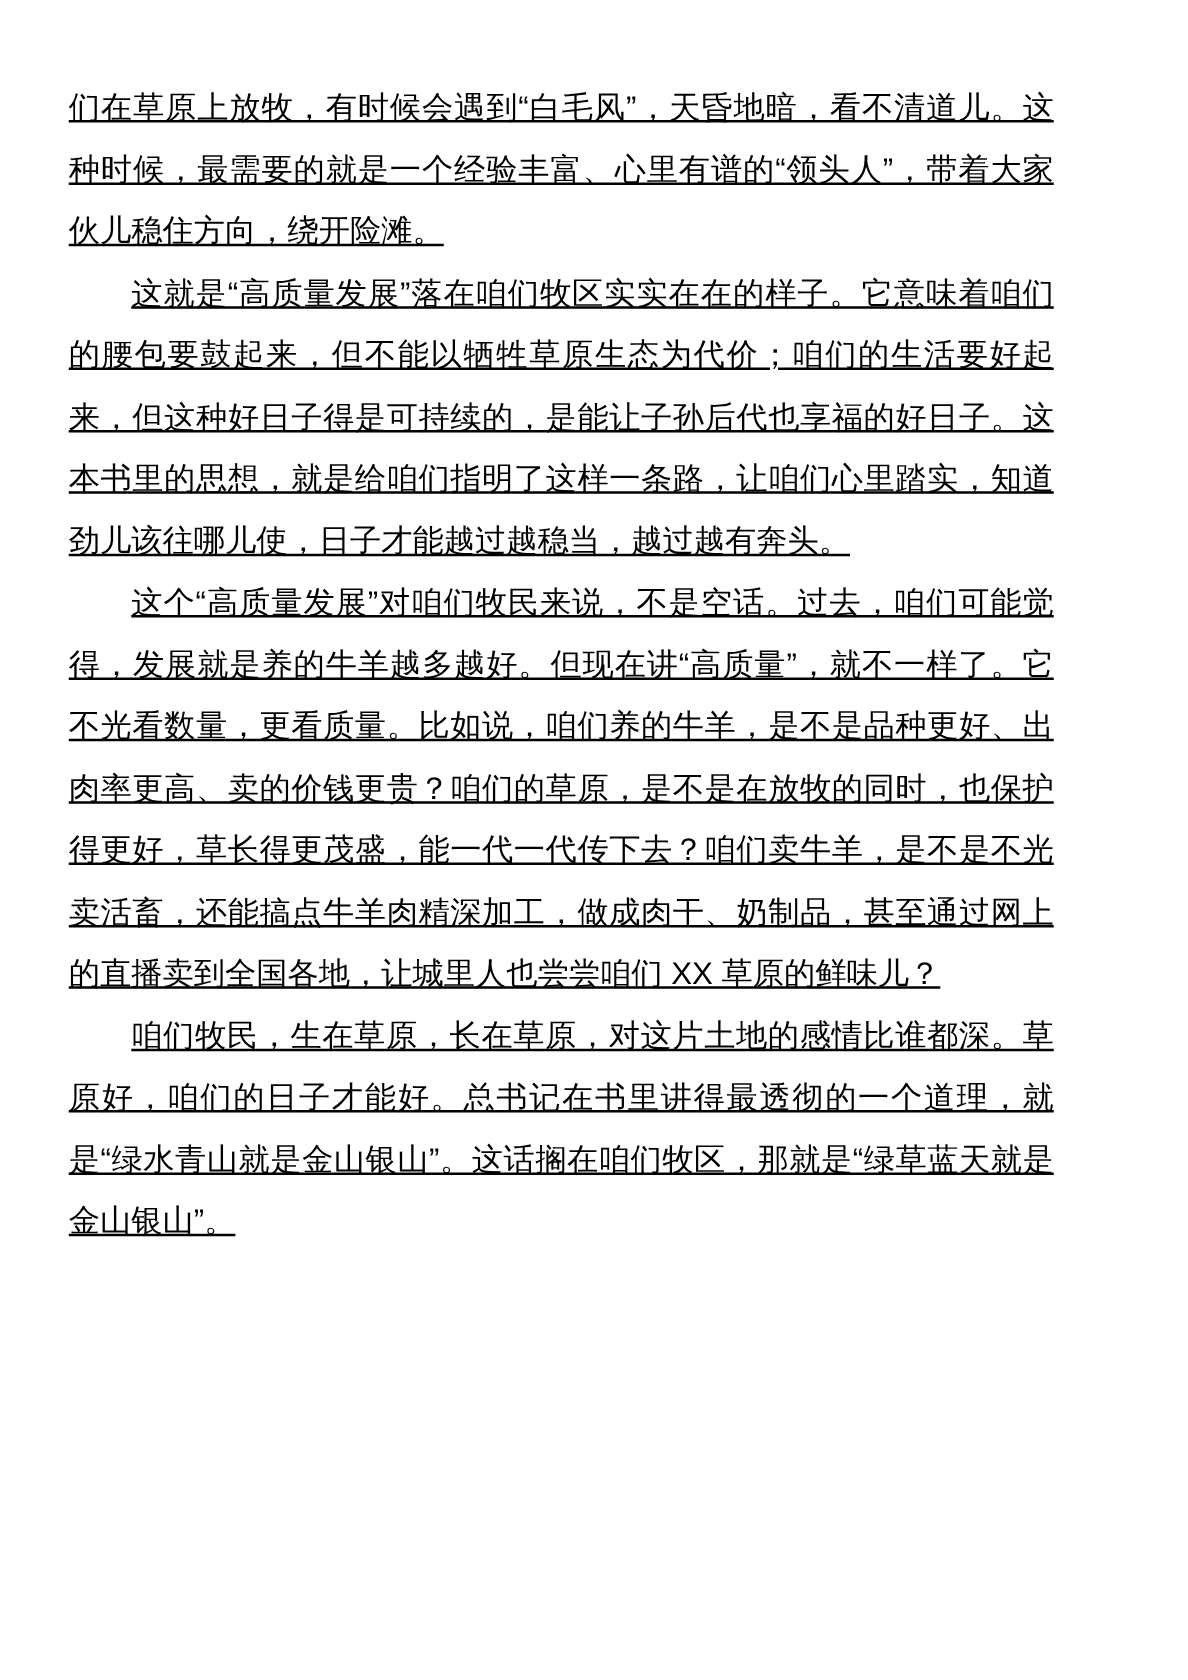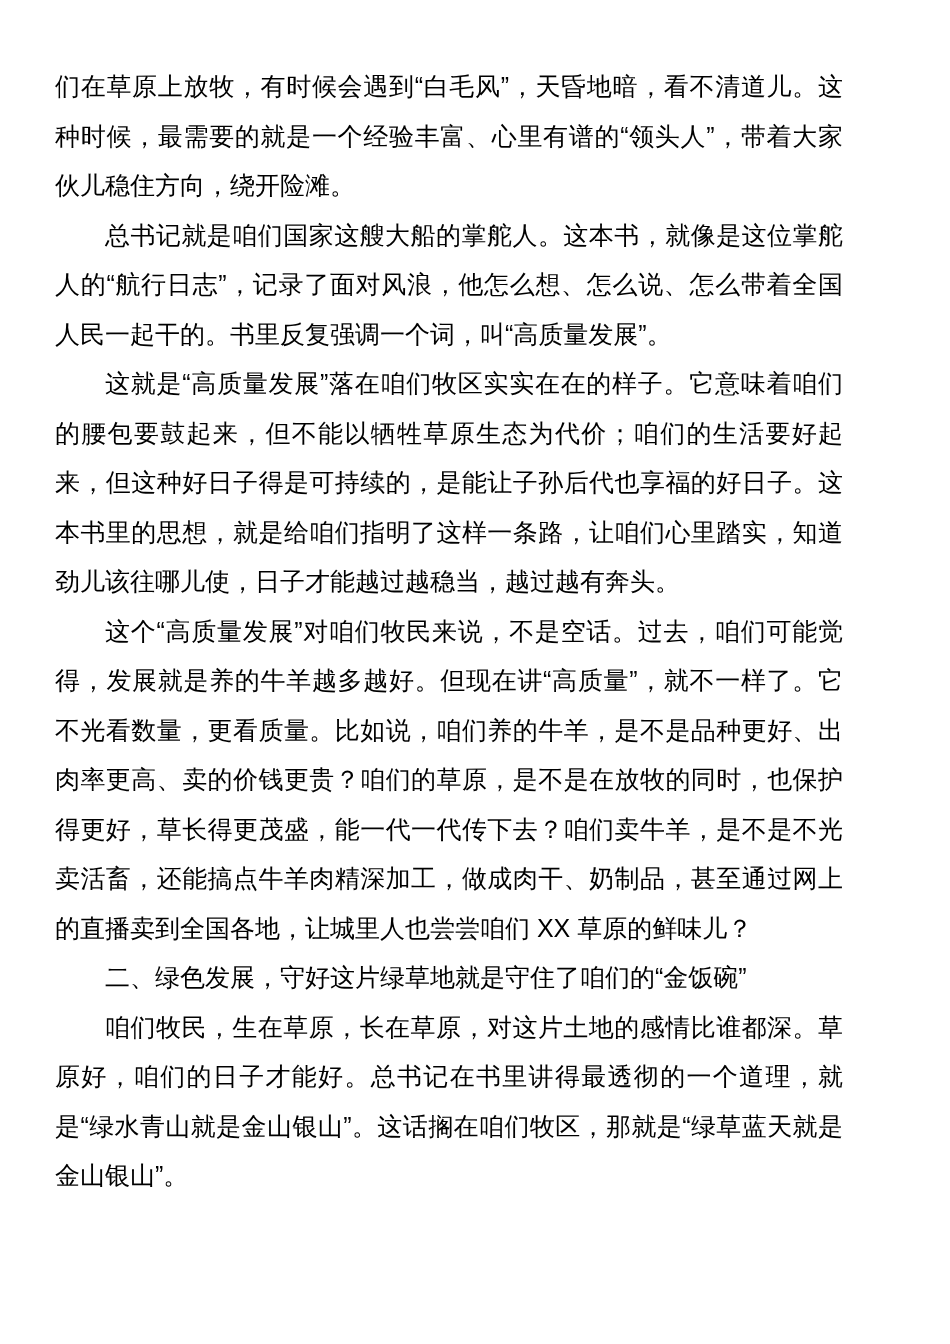--- a/index.html
+++ b/index.html
@@ -17,20 +17,21 @@
   .doc-content {
     box-sizing: border-box;
     width: 898px;
     padding: 62px 55px 0 55px;
     font-family: "Liberation Sans", "DejaVu Sans", sans-serif;
     font-size: 25px;
     line-height: 49.5px;
     color: #000000;
     text-align: justify;
     text-justify: inter-ideograph;
+    text-decoration: underline;
   }
   .para {
     margin: 0;
     padding: 0;
     text-indent: 2em;
     word-break: normal;
     overflow-wrap: break-word;
   }
   .para.continuation {
     text-indent: 0;
@@ -38,19 +39,17 @@
   .para.heading {
     font-weight: normal; 
   }
 </style>
 </head>
 <body>
 
 <div class="page">
   <div class="doc-content">
     <p class="para continuation">们在草原上放牧，有时候会遇到“白毛风”，天昏地暗，看不清道儿。这种时候，最需要的就是一个经验丰富、心里有谱的“领头人”，带着大家伙儿稳住方向，绕开险滩。</p>
-    <p class="para">总书记就是咱们国家这艘大船的掌舵人。这本书，就像是这位掌舵人的“航行日志”，记录了面对风浪，他怎么想、怎么说、怎么带着全国人民一起干的。书里反复强调一个词，叫“高质量发展”。</p>
     <p class="para">这就是“高质量发展”落在咱们牧区实实在在的样子。它意味着咱们的腰包要鼓起来，但不能以牺牲草原生态为代价；咱们的生活要好起来，但这种好日子得是可持续的，是能让子孙后代也享福的好日子。这本书里的思想，就是给咱们指明了这样一条路，让咱们心里踏实，知道劲儿该往哪儿使，日子才能越过越稳当，越过越有奔头。</p>
     <p class="para">这个“高质量发展”对咱们牧民来说，不是空话。过去，咱们可能觉得，发展就是养的牛羊越多越好。但现在讲“高质量”，就不一样了。它不光看数量，更看质量。比如说，咱们养的牛羊，是不是品种更好、出肉率更高、卖的价钱更贵？咱们的草原，是不是在放牧的同时，也保护得更好，草长得更茂盛，能一代一代传下去？咱们卖牛羊，是不是不光卖活畜，还能搞点牛羊肉精深加工，做成肉干、奶制品，甚至通过网上的直播卖到全国各地，让城里人也尝尝咱们 XX 草原的鲜味儿？</p>
-    <p class="para heading">二、绿色发展，守好这片绿草地就是守住了咱们的“金饭碗”</p>
     <p class="para">咱们牧民，生在草原，长在草原，对这片土地的感情比谁都深。草原好，咱们的日子才能好。总书记在书里讲得最透彻的一个道理，就是“绿水青山就是金山银山”。这话搁在咱们牧区，那就是“绿草蓝天就是金山银山”。</p>
   </div>
 </div>
 
 </body></html>

